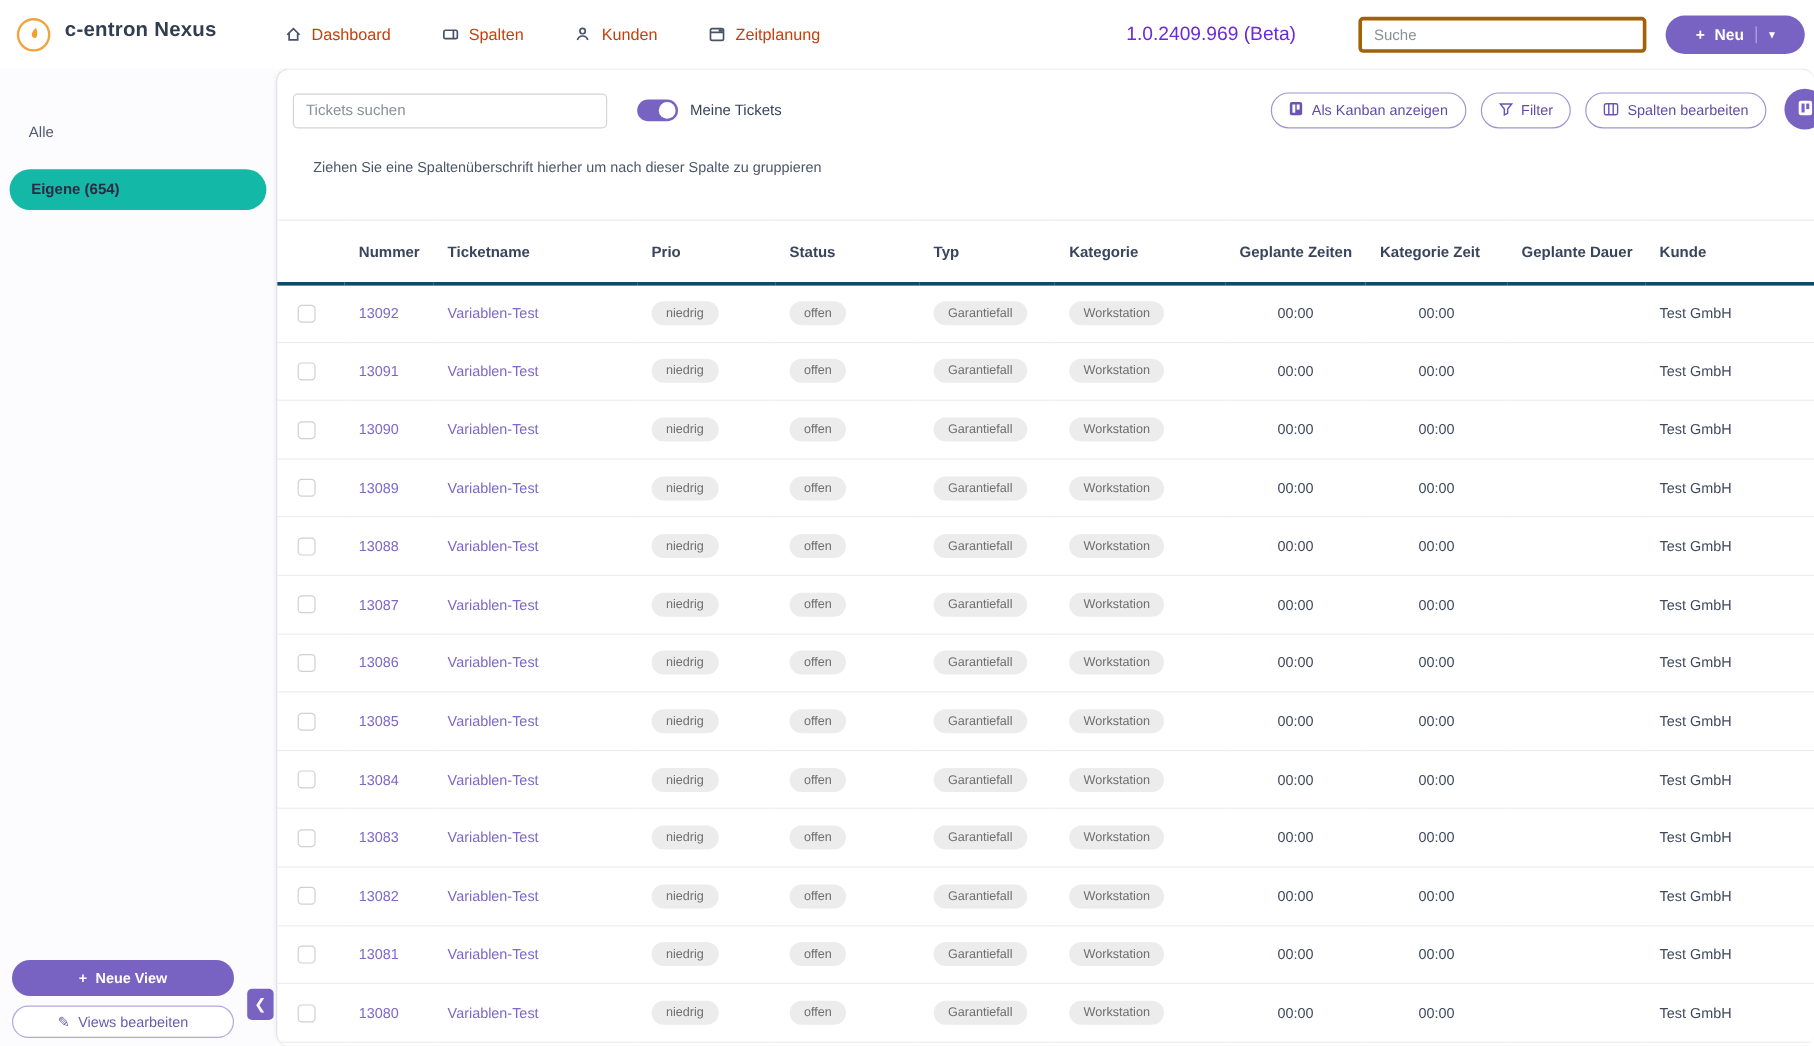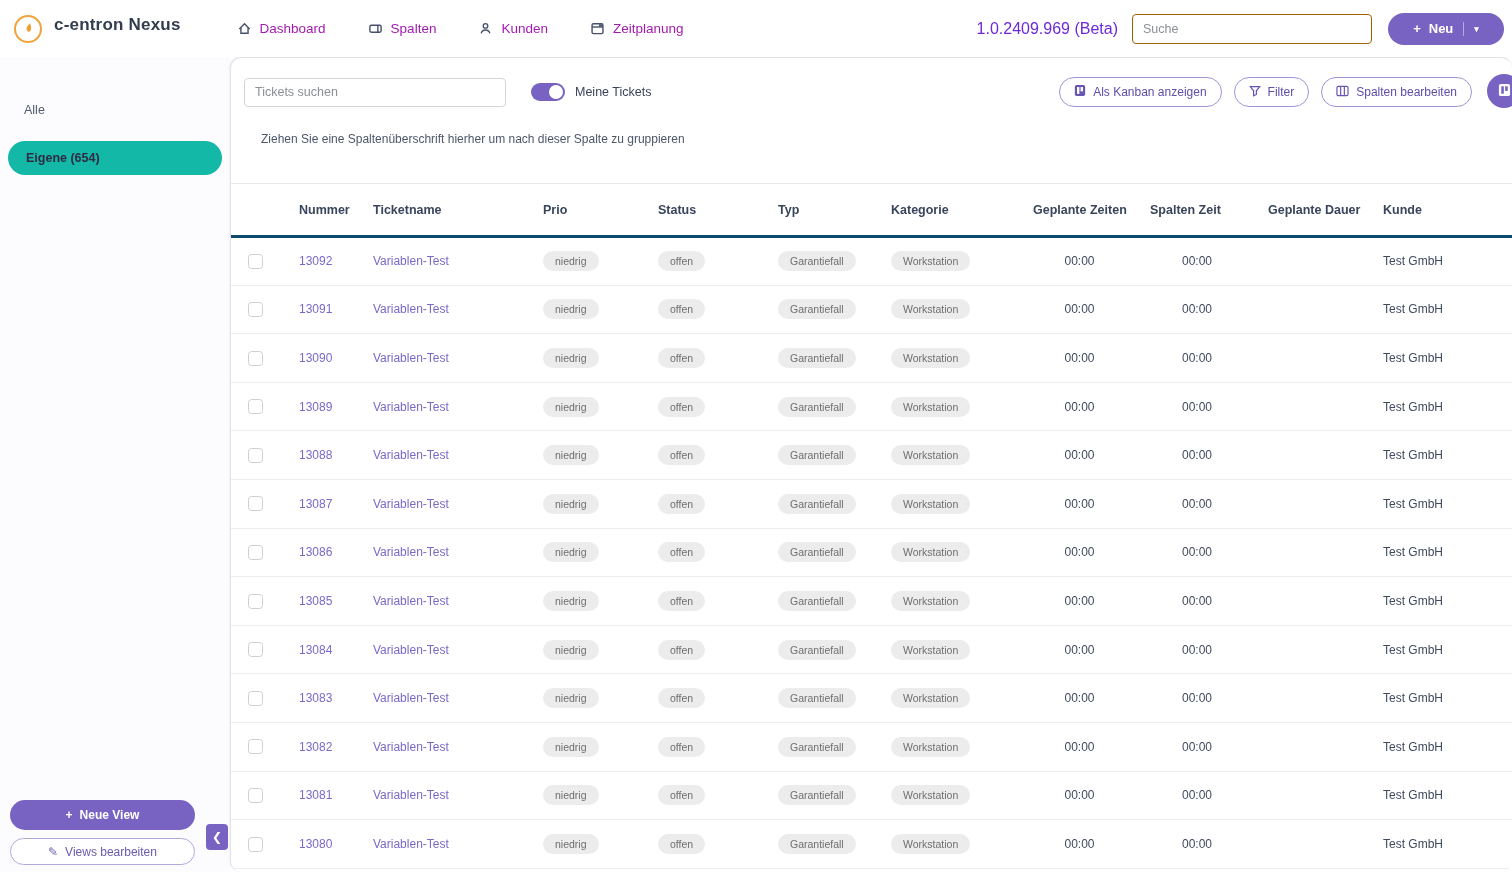--- a/index.html
+++ b/index.html
@@ -5,25 +5,25 @@
   * { margin:0; padding:0; box-sizing:border-box; }
   html,body { width:1512px; height:872px; overflow:hidden; }
   body { font-family:"Liberation Sans", sans-serif; background:#ffffff; color:#3f4a5e; }
 
   
   .topbar { position:absolute; left:0; top:0; width:1512px; height:57px; background:#ffffff; display:flex; align-items:center; z-index:5; }
   .brand { display:flex; align-items:flex-start; gap:12px; margin-left:14px; cursor:pointer; }
   .logo-ring { width:28px; height:28px; border:2.5px solid #f0a43e; border-radius:50%; display:flex; align-items:center; justify-content:center; }
   .brand-title { font-size:17px; font-weight:700; color:#323d50; letter-spacing:.2px; }
   .topnav { display:flex; align-items:center; gap:42px; margin-left:56px; }
-  .topnav-item { display:flex; align-items:center; gap:8px; font-size:13.5px; color:#a21caf; cursor:pointer; }
+  .topnav-item { display:flex; align-items:center; gap:8px; font-size:13.5px; color:#c2410c; cursor:pointer; }
   .topnav-item svg { display:block; }
   .topbar-right { margin-left:auto; display:flex; align-items:center; margin-right:8px; }
   .version { font-size:16px; color:#6d28d9; margin-right:14px; white-space:nowrap; }
-  .global-search { width:240px; height:30px; border:1px solid #a16207; border-radius:4px; font-size:12.5px; padding:0 10px; color:#3f4a5e; outline:none; font-family:"Liberation Sans", sans-serif; }
+  .global-search { width:240px; height:30px; border:3px solid #a16207; border-radius:4px; font-size:12.5px; padding:0 10px; color:#3f4a5e; outline:none; font-family:"Liberation Sans", sans-serif;margin-left:38px; }
   .global-search::placeholder { color:#8a8f98; }
   .btn-neu { margin-left:16px; height:32px; min-width:116px; background:#7863c3; border:none; border-radius:16px; color:#fff; font-size:13px; font-weight:700; display:flex; align-items:center; justify-content:center; gap:8px; cursor:pointer; padding:0 12px; font-family:"Liberation Sans", sans-serif; }
   .btn-neu .divider { width:1px; height:14px; background:rgba(255,255,255,.45); margin:0 2px; }
   .btn-neu .caret { font-size:9px; }
 
   
   .sidebar { position:absolute; left:0; top:57px; width:230px; height:815px; background:#fcfbfe; }
   .side-item { font-size:12.5px; color:#515c70; padding:8px 24px; cursor:pointer; }
   .side-item.first { margin-top:38px; }
   .side-item.active { margin:16px 8px 0 8px; background:#14b8a6; border-radius:17px; padding:10px 18px; color:#2e2a45; font-weight:700; font-size:12.5px; }
@@ -195,21 +195,21 @@
     <thead>
       <tr id="header-row">
           <th></th>
           <th>Nummer</th>
           <th>Ticketname</th>
           <th>Prio</th>
           <th>Status</th>
           <th>Typ</th>
           <th>Kategorie</th>
           <th>Geplante Zeiten</th>
-          <th>Spalten Zeit</th>
+          <th>Kategorie Zeit</th>
           <th>Geplante Dauer</th>
           <th>Kunde</th>
         </tr>
     </thead>
     <tbody id="table-body">
         <tr>
           <td><span class="checkbox"></span></td>
           <td><a class="tlink">13092</a></td>
           <td><a class="tlink">Variablen-Test</a></td>
           <td><span class="badge">niedrig</span></td>

